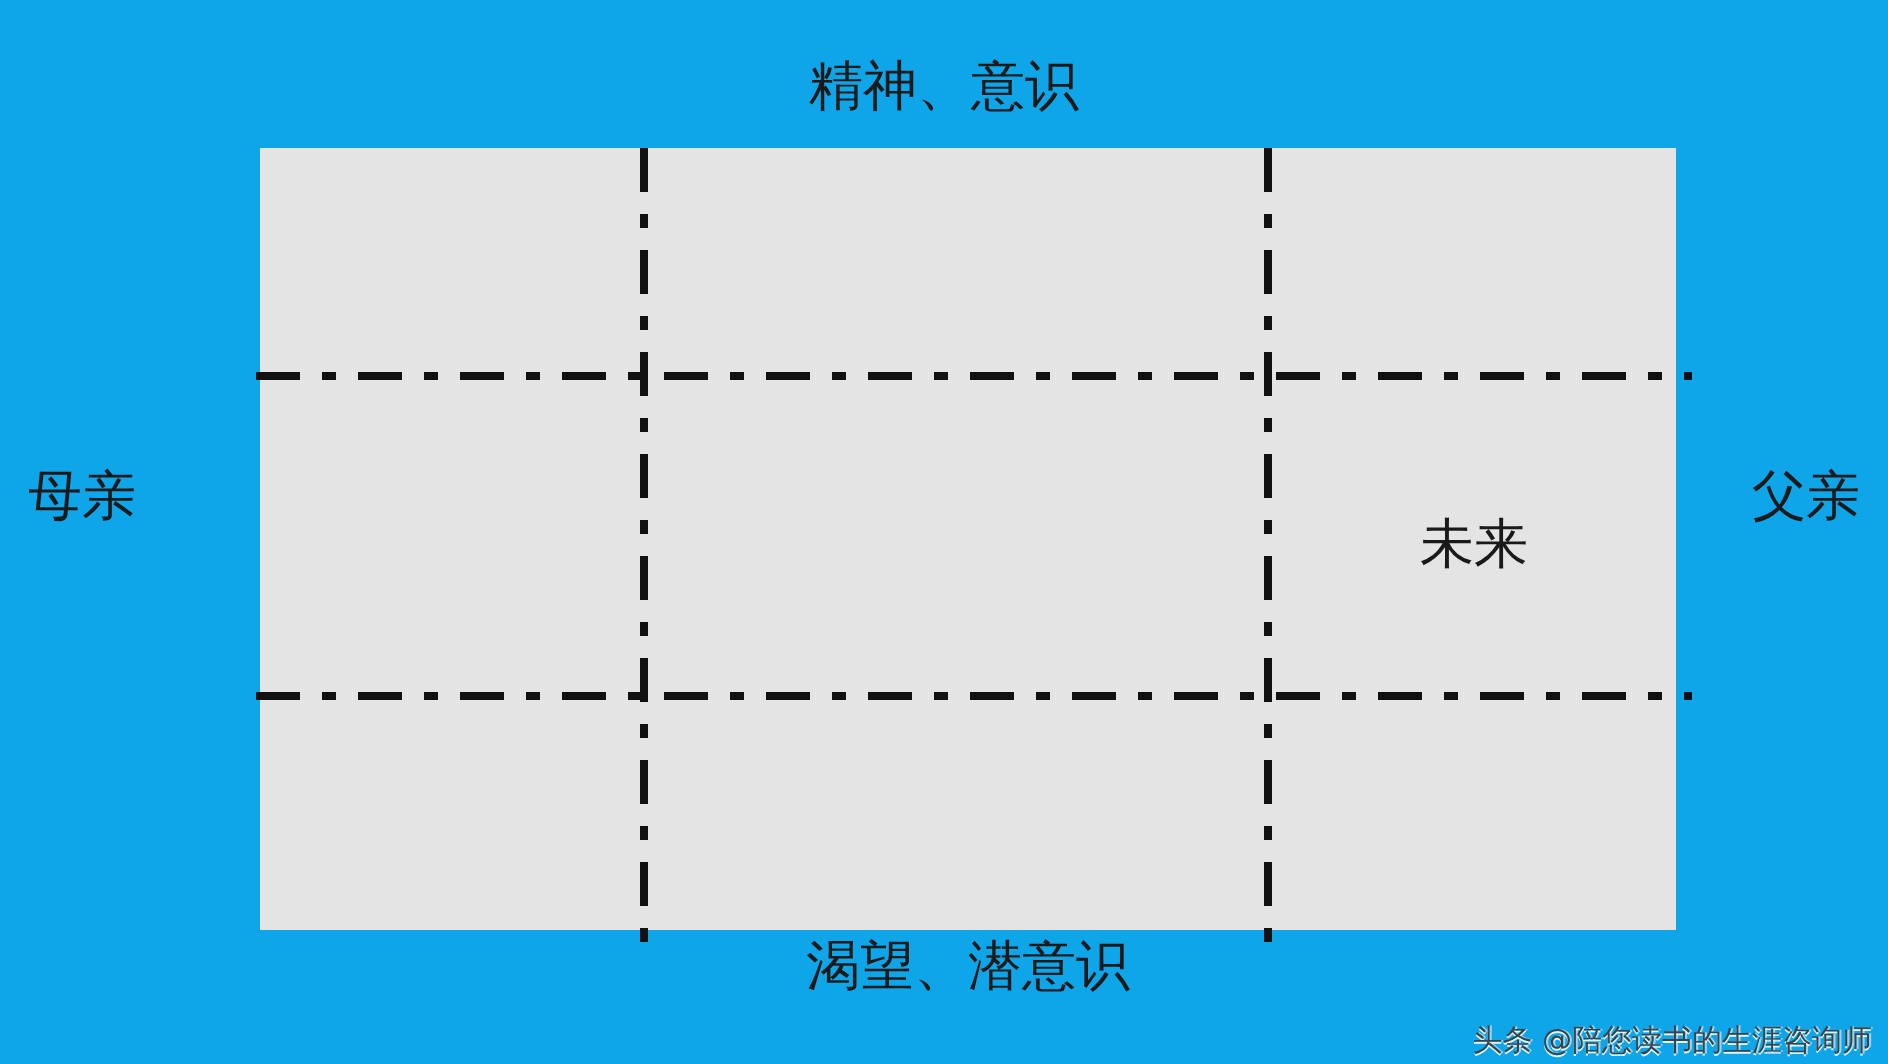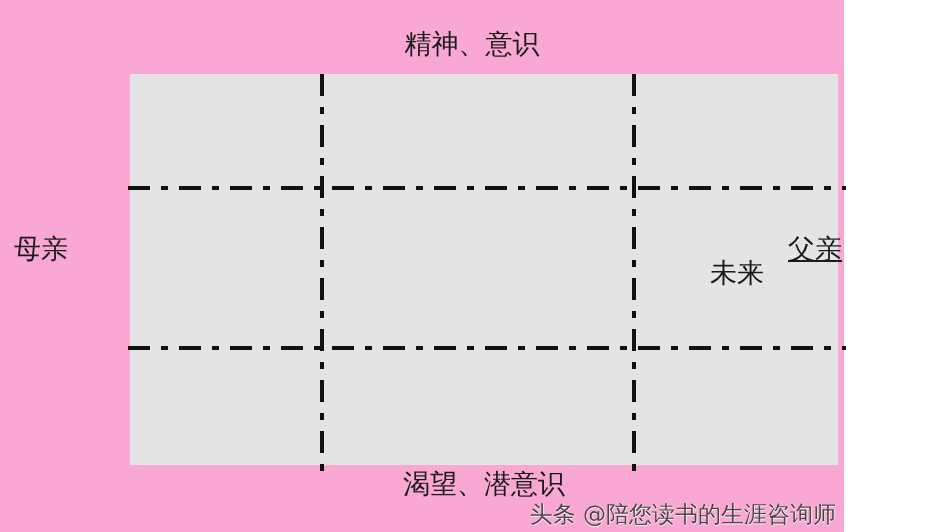--- a/index.html
+++ b/index.html
@@ -9,23 +9,23 @@
   body {
     width: 944px;
     height: 532px;
     background: #ffffff;
     font-family: "DejaVu Sans", "Liberation Sans", sans-serif;
     overflow: hidden;
   }
 
   #diagram-root {
     position: relative;
-    width: 844px;
+    width: 944px;
     height: 532px;
-    background: #f9a8d4;
+    background: #0ea5e9;
   }
 
   
   .panel {
     position: absolute;
     left: 130px;
     top: 74px;
     width: 708px;
     height: 391px;
     background: #e4e4e4;
@@ -82,23 +82,22 @@
     left: 130px;
     top: 468px;
     width: 708px;
     text-align: center;
   }
   .edge-left {
     left: 14px;
     top: 233px;
   }
   .edge-right {
-    right: 2px;
+    right: 14px;
     top: 233px;
-    text-decoration: underline;
   }
 
   
   .cell-label {
     position: absolute;
     color: #1a1a1a;
     font-size: 27px;
     line-height: 1.28;
     text-align: center;
     white-space: nowrap;
@@ -117,21 +116,21 @@
     left: 636px;
     top: 256px;
     width: 202px;
   }
 
   
   .watermark {
     position: absolute;
     right: 8px;
     bottom: 2px;
-    font-size: 23px;
+    font-size: 15px;
     color: #3c3c3c;
     opacity: 0.92;
     white-space: nowrap;
     text-shadow: 0 1px 0 rgba(255,255,255,0.95), 1px 0 0 rgba(255,255,255,0.6);
   }
 </style>
 </head>
 <body>
 
 <div id="diagram-root">

